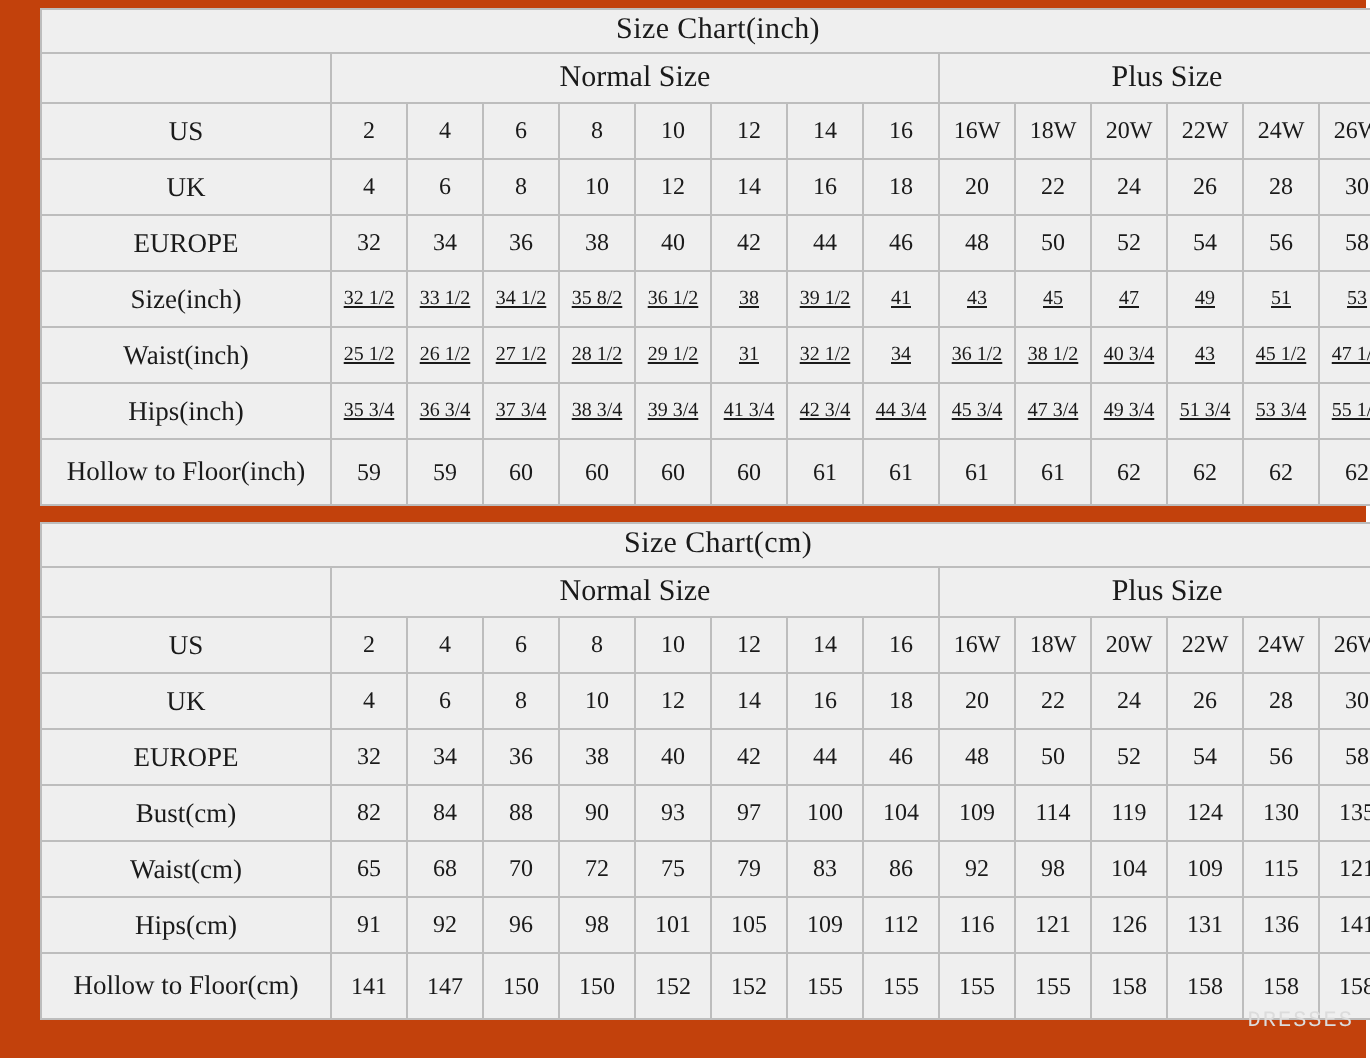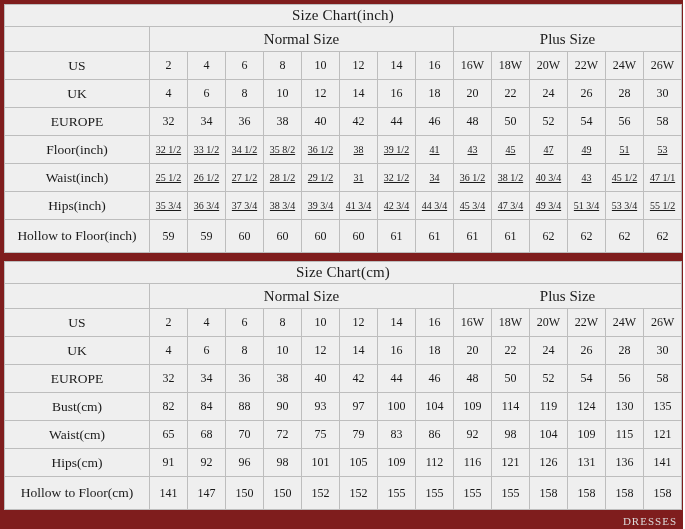--- a/index.html
+++ b/index.html
@@ -11,23 +11,23 @@
     width: 685px;
     height: 529px;
     font-family: "Liberation Serif", serif;
     color: #1a1a1a;
     overflow: hidden;
   }
   .page {
     width: 683px;
     height: 529px;
     position: relative;
-    background: #7f1d1d;
+    background: #c2410c;
     box-sizing: border-box;
-    padding: 4px 4px 0 4px;
+    padding: 4px 4px 0 20px;
   }
   table.chart {
     border-collapse: collapse;
     width: 677px;
     table-layout: fixed;
     background: #efefef;
     margin-bottom: 8px;
   }
   table.chart td,
   table.chart th {
@@ -66,25 +66,25 @@
   .hollow-row .label-cell,
   .hollow-row .val-cell {
     height: 32px;
   }
   .hollow-row .label-cell {
     font-size: 13.5px;
   }
   .watermark {
     position: absolute;
     right: 6px;
-    bottom: 2px;
+    bottom: 12px;
     font-size: 11px;
     color: #dcdcdc;
     letter-spacing: 1px;
-    font-family: Liberation Serif, serif;
+    font-family: Liberation Mono, monospace;
   }
 </style>
 </head>
 <body>
 
 <div class="page">
 
   <table class="chart">
     <colgroup>
       <col style="width:145px">
@@ -148,21 +148,21 @@
         <td class="val-cell">46</td>
         <td class="val-cell">48</td>
         <td class="val-cell">50</td>
         <td class="val-cell">52</td>
         <td class="val-cell">54</td>
         <td class="val-cell">56</td>
         <td class="val-cell">58</td>
       </tr>
 
       <tr>
-        <td class="label-cell">Floor(inch)</td>
+        <td class="label-cell">Size(inch)</td>
         <td class="val-cell small">32 1/2</td>
         <td class="val-cell small">33 1/2</td>
         <td class="val-cell small">34 1/2</td>
         <td class="val-cell small">35 8/2</td>
         <td class="val-cell small">36 1/2</td>
         <td class="val-cell small">38</td>
         <td class="val-cell small">39 1/2</td>
         <td class="val-cell small">41</td>
         <td class="val-cell small">43</td>
         <td class="val-cell small">45</td>

